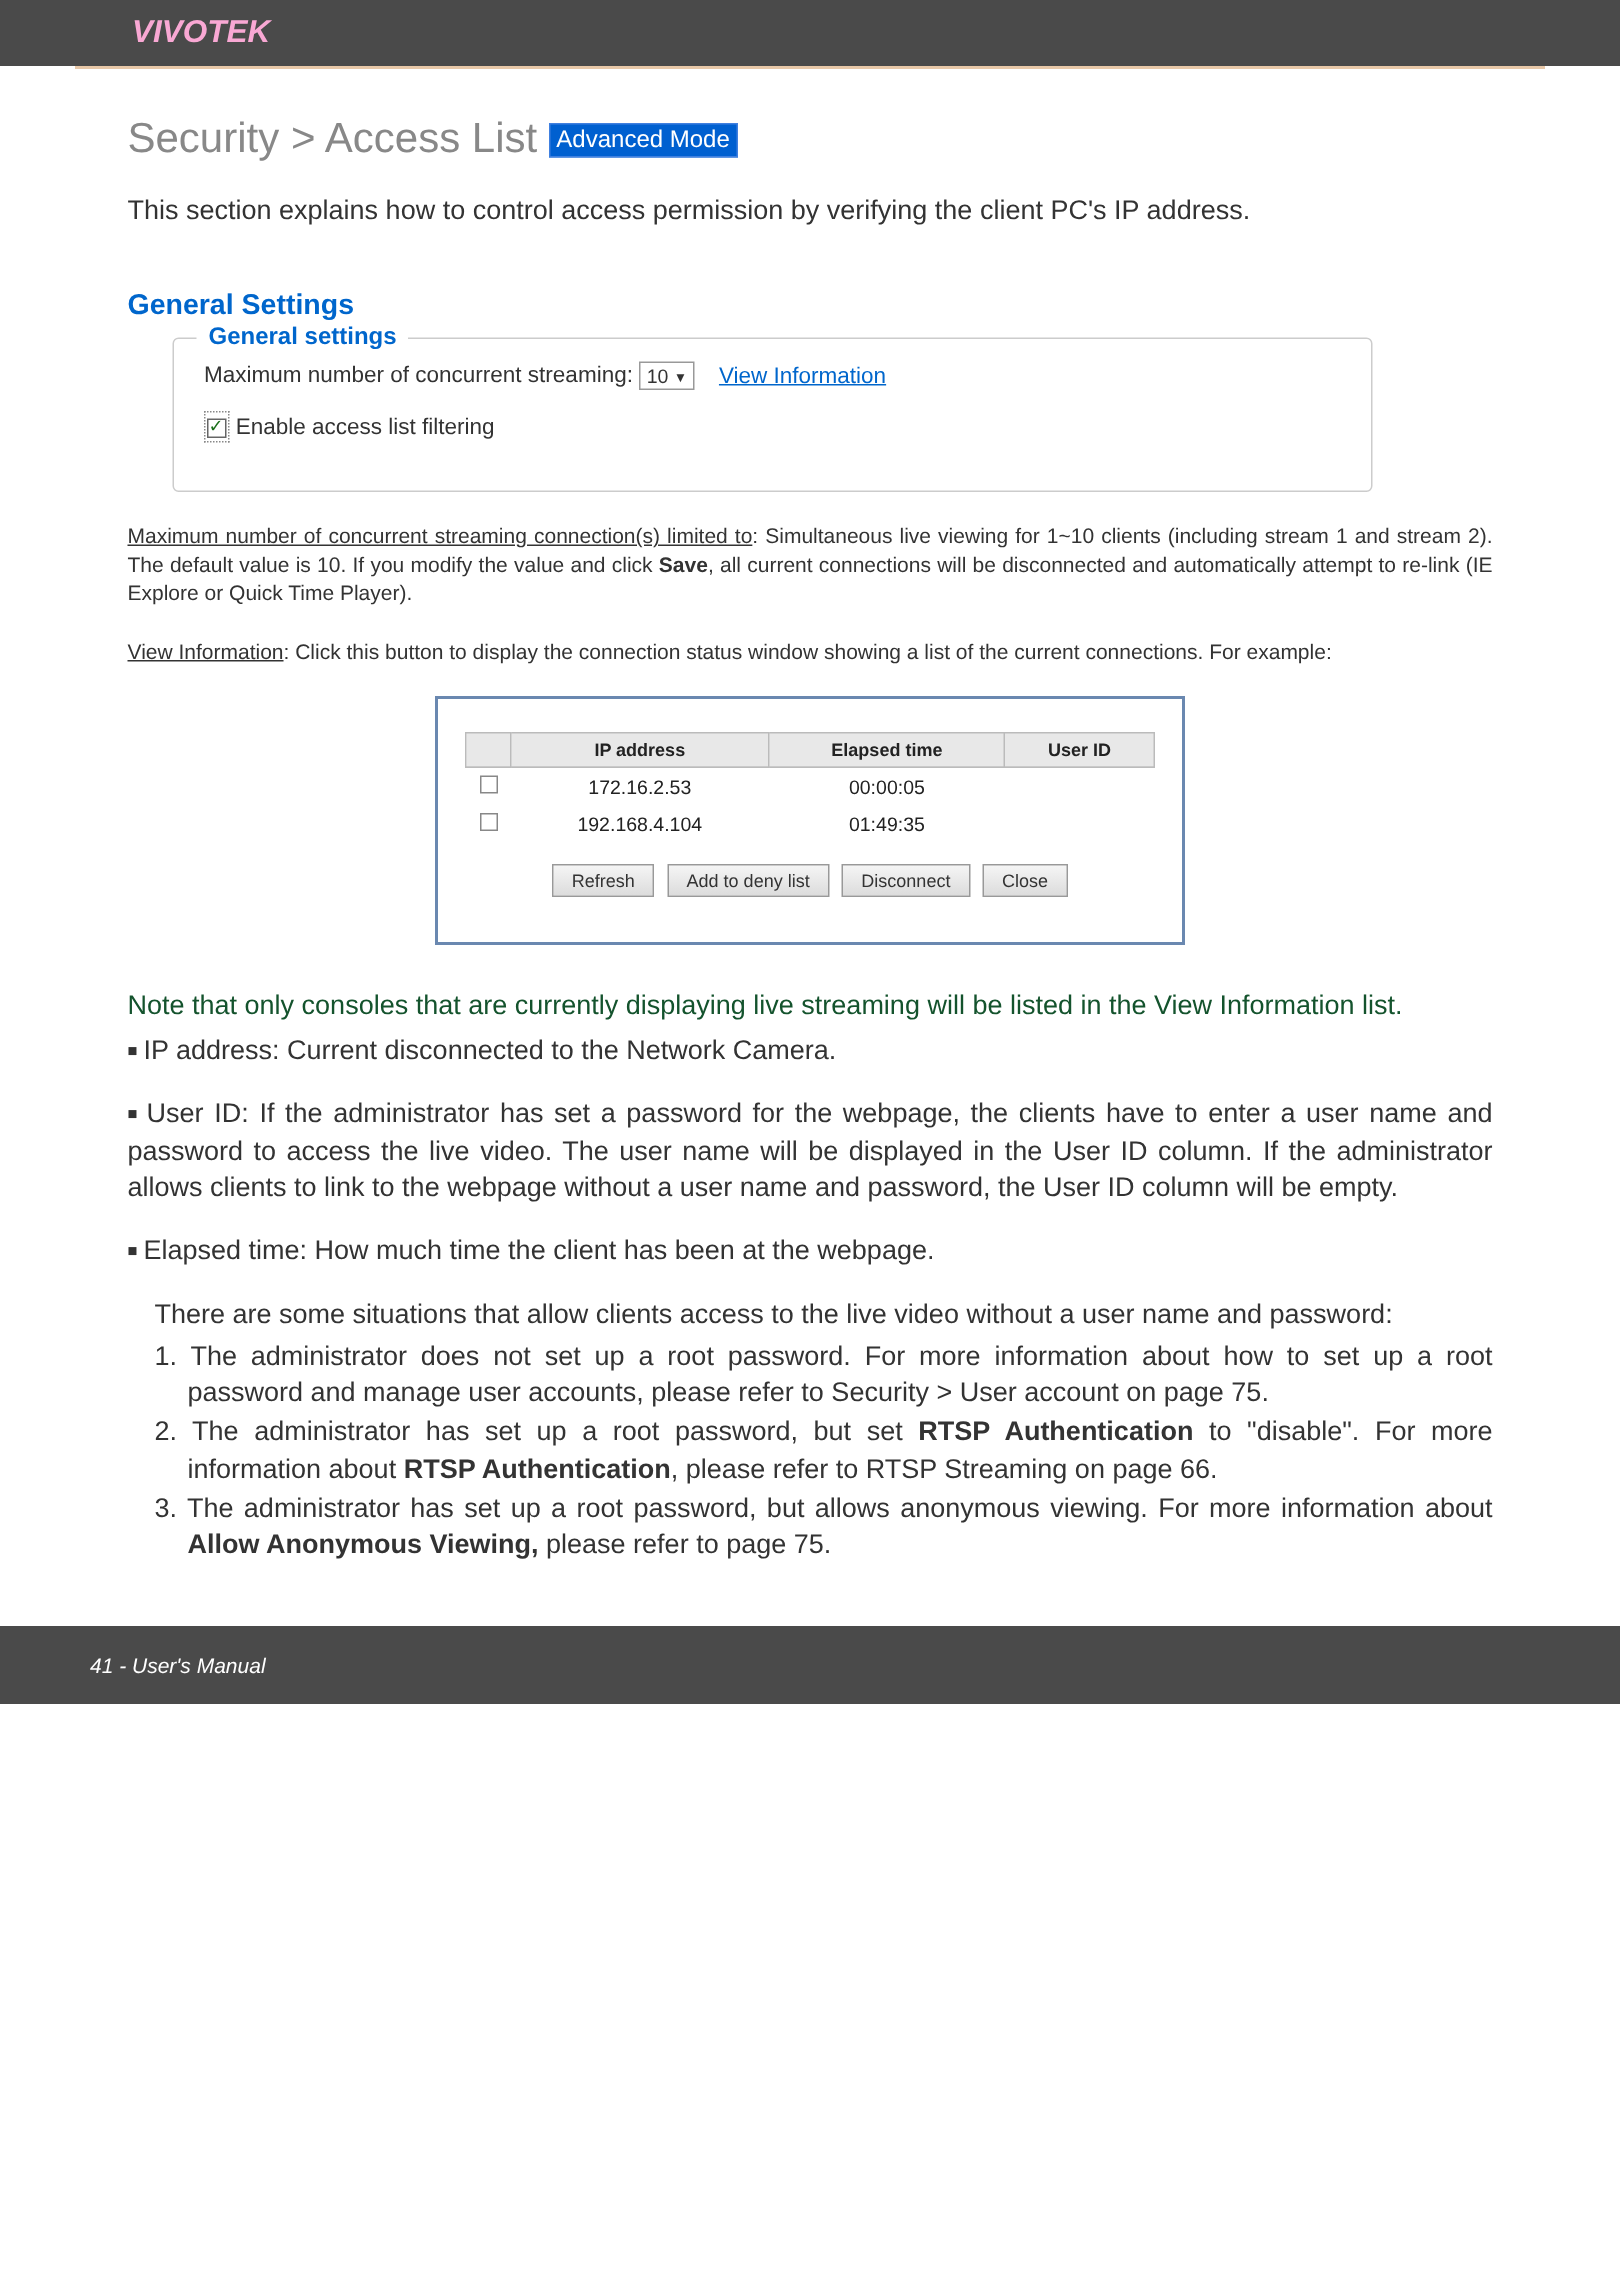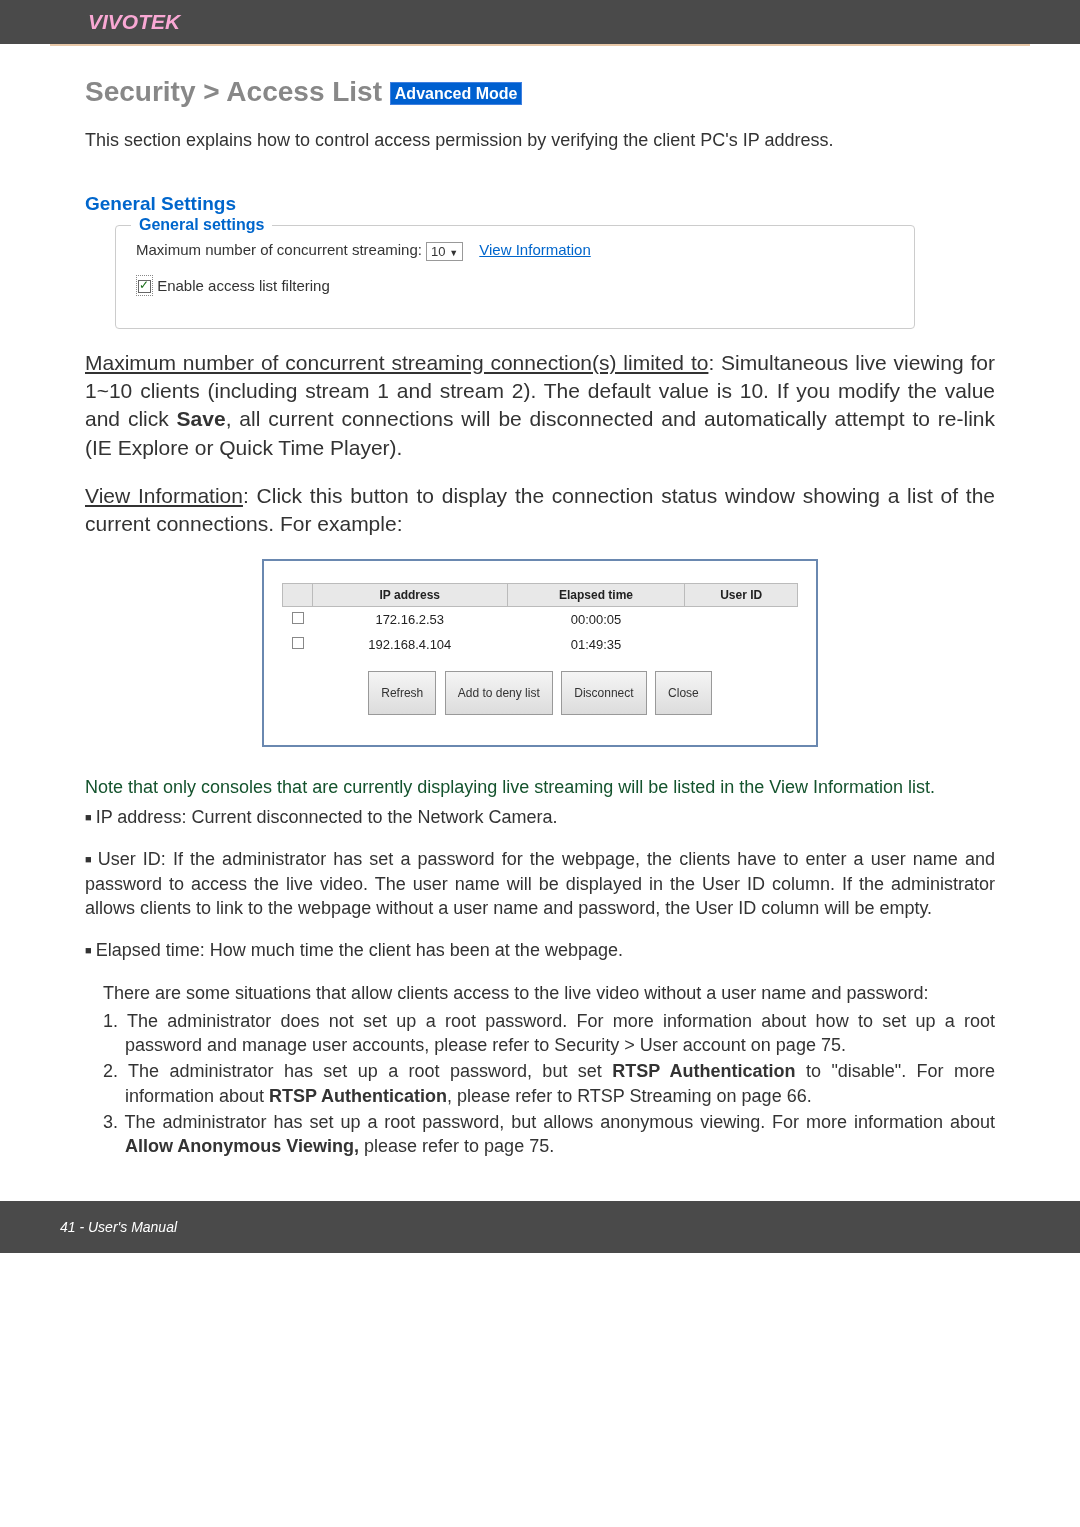--- a/index.html
+++ b/index.html
@@ -26,21 +26,21 @@
       background: #e8c8a8;
       margin: 0 50px;
     }
     .content {
       padding: 30px 85px 40px 85px;
       color: #333;
     }
     .page-title {
       color: #888;
       font-size: 28px;
-      font-weight: bold;
+      font-weight: normal;
       margin-bottom: 20px;
     }
     .advanced-badge {
       background: #0060d0;
       color: #fff;
       font-size: 16px;
       padding: 2px 4px;
       border: 1px solid #4080e0;
       vertical-align: middle;
     }
@@ -113,34 +113,34 @@
     }
     .checkbox.checked::after {
       content: "✓";
       position: absolute;
       top: -3px;
       left: 0px;
       font-size: 12px;
       color: #1a6f1a;
     }
     .para {
-      font-size: 21px;
+      font-size: 14px;
       line-height: 1.35;
       margin-bottom: 20px;
       text-align: justify;
     }
     .para .under {
       text-decoration: underline;
     }
     .bold {
       font-weight: bold;
     }
     .dialog {
       border: 2px solid #6a88b0;
-      width: 556px;
+      width: 500px;
       margin: 0 auto 28px auto;
       padding: 22px 18px 30px 18px;
       background: #fff;
     }
     .dialog-table {
       width: 100%;
       border-collapse: collapse;
       font-size: 13px;
       margin-bottom: 14px;
     }
@@ -168,21 +168,21 @@
       border: 1px solid #888;
       background: #fff;
     }
     .dialog-buttons {
       text-align: center;
     }
     .dlg-btn {
       display: inline-block;
       background: linear-gradient(#f5f5f5, #dcdcdc);
       border: 1px solid #999;
-      padding: 14px 12px;
+      padding: 3px 12px;
       font-size: 12px;
       color: #333;
       margin: 0 2px;
     }
     .note {
       color: #14532d;
       font-size: 18px;
       line-height: 1.35;
       margin-bottom: 6px;
       text-align: justify;

